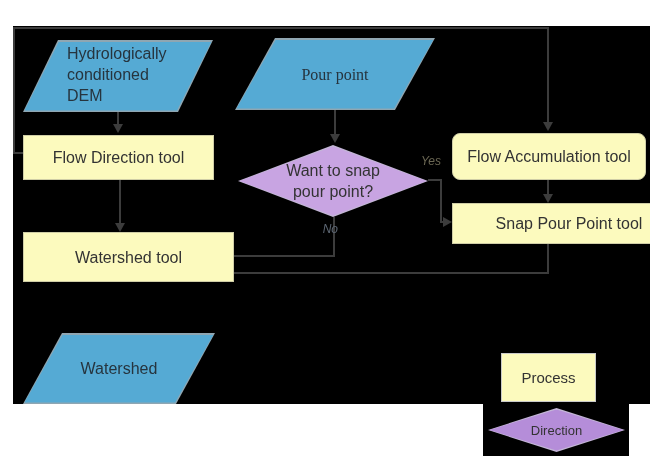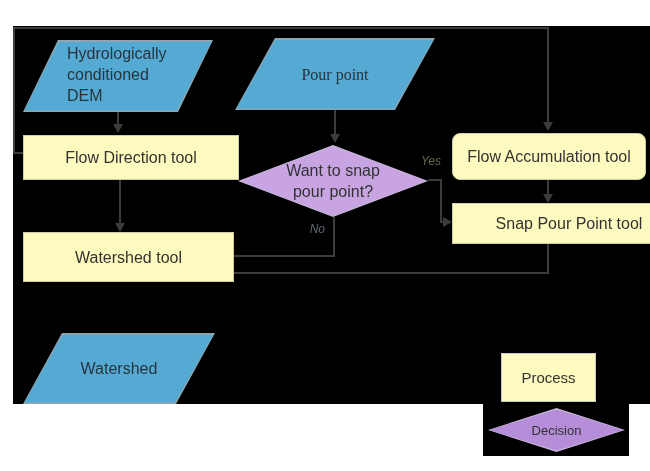--- a/index.html
+++ b/index.html
@@ -25,21 +25,21 @@
   .blue{background:var(--data-border,#8fa6b2);}
   .blue .inner{background:var(--data-fill,#55aad4);}
   .purple{background:var(--decision-border,#c3b6d6);}
   .purple .inner{background:var(--decision-fill,#c8a4e2);}
   .purple-legend .inner{background:var(--decision-legend-fill,#b58dd9);}
   .rect{background:var(--process-fill,#fcfabe);border:1px solid var(--process-border,#cfcda6);box-sizing:border-box;}
   .blue .node-label{color:var(--data-text,#26343e);}
   .dem-text{align-self:flex-start;text-align:left;padding:3px 0 0 44px;width:100%;box-sizing:border-box;}
   .edge-label{position:absolute;font-size:12px;font-style:italic;z-index:3;text-align:right;}
   .yes{left:409px;top:154px;width:32px;color:#6b6753;}
-  .no{left:295px;top:222px;width:30px;color:#5d6774;}
+  .no{left:308px;top:222px;width:30px;color:#5d6774;}
   .legend-label{font-size:13px;}
   .legend-process-label{font-size:15px;}
 </style>
 </head>
 <body>
 
 <div class="stage">
 
   <div class="canvas"></div>
   <div class="patch"></div>
@@ -84,21 +84,21 @@
     <span class="node-label dem-text">Hydrologically
 conditioned
 DEM</span>
   </div>
 
   <div class="node blue para-pour" style="left:235px;top:38px;width:200px;height:72px;">
     <div class="inner"></div>
     <span class="node-label">Pour point</span>
   </div>
 
-  <div class="node rect" style="left:23px;top:135px;width:216px;height:45px;">
+  <div class="node rect" style="left:23px;top:135px;width:191px;height:45px;">
     <span class="node-label">Flow Direction tool</span>
   </div>
 
   <div class="node rect" style="left:452px;top:133px;width:194px;height:47px;border-radius:8px;">
     <span class="node-label">Flow Accumulation tool</span>
   </div>
 
   <div class="node rect" style="left:452px;top:203px;width:234px;height:41px;">
     <span class="node-label">Snap Pour Point tool</span>
   </div>
@@ -121,16 +121,16 @@
   <span class="edge-label yes">Yes</span>
   <span class="edge-label no">No</span>
 
 
   <div class="node rect" style="left:501px;top:353px;width:95px;height:49px;border-color:#c9c9c9;">
     <span class="node-label legend-process-label">Process</span>
   </div>
 
   <div class="node purple purple-legend diamond" style="left:488px;top:408px;width:137px;height:44px;">
     <div class="inner"></div>
-    <span class="node-label legend-label">Decision</span>
+    <span class="node-label legend-label">Direction</span>
   </div>
 
 </div>
 
 </body></html>

